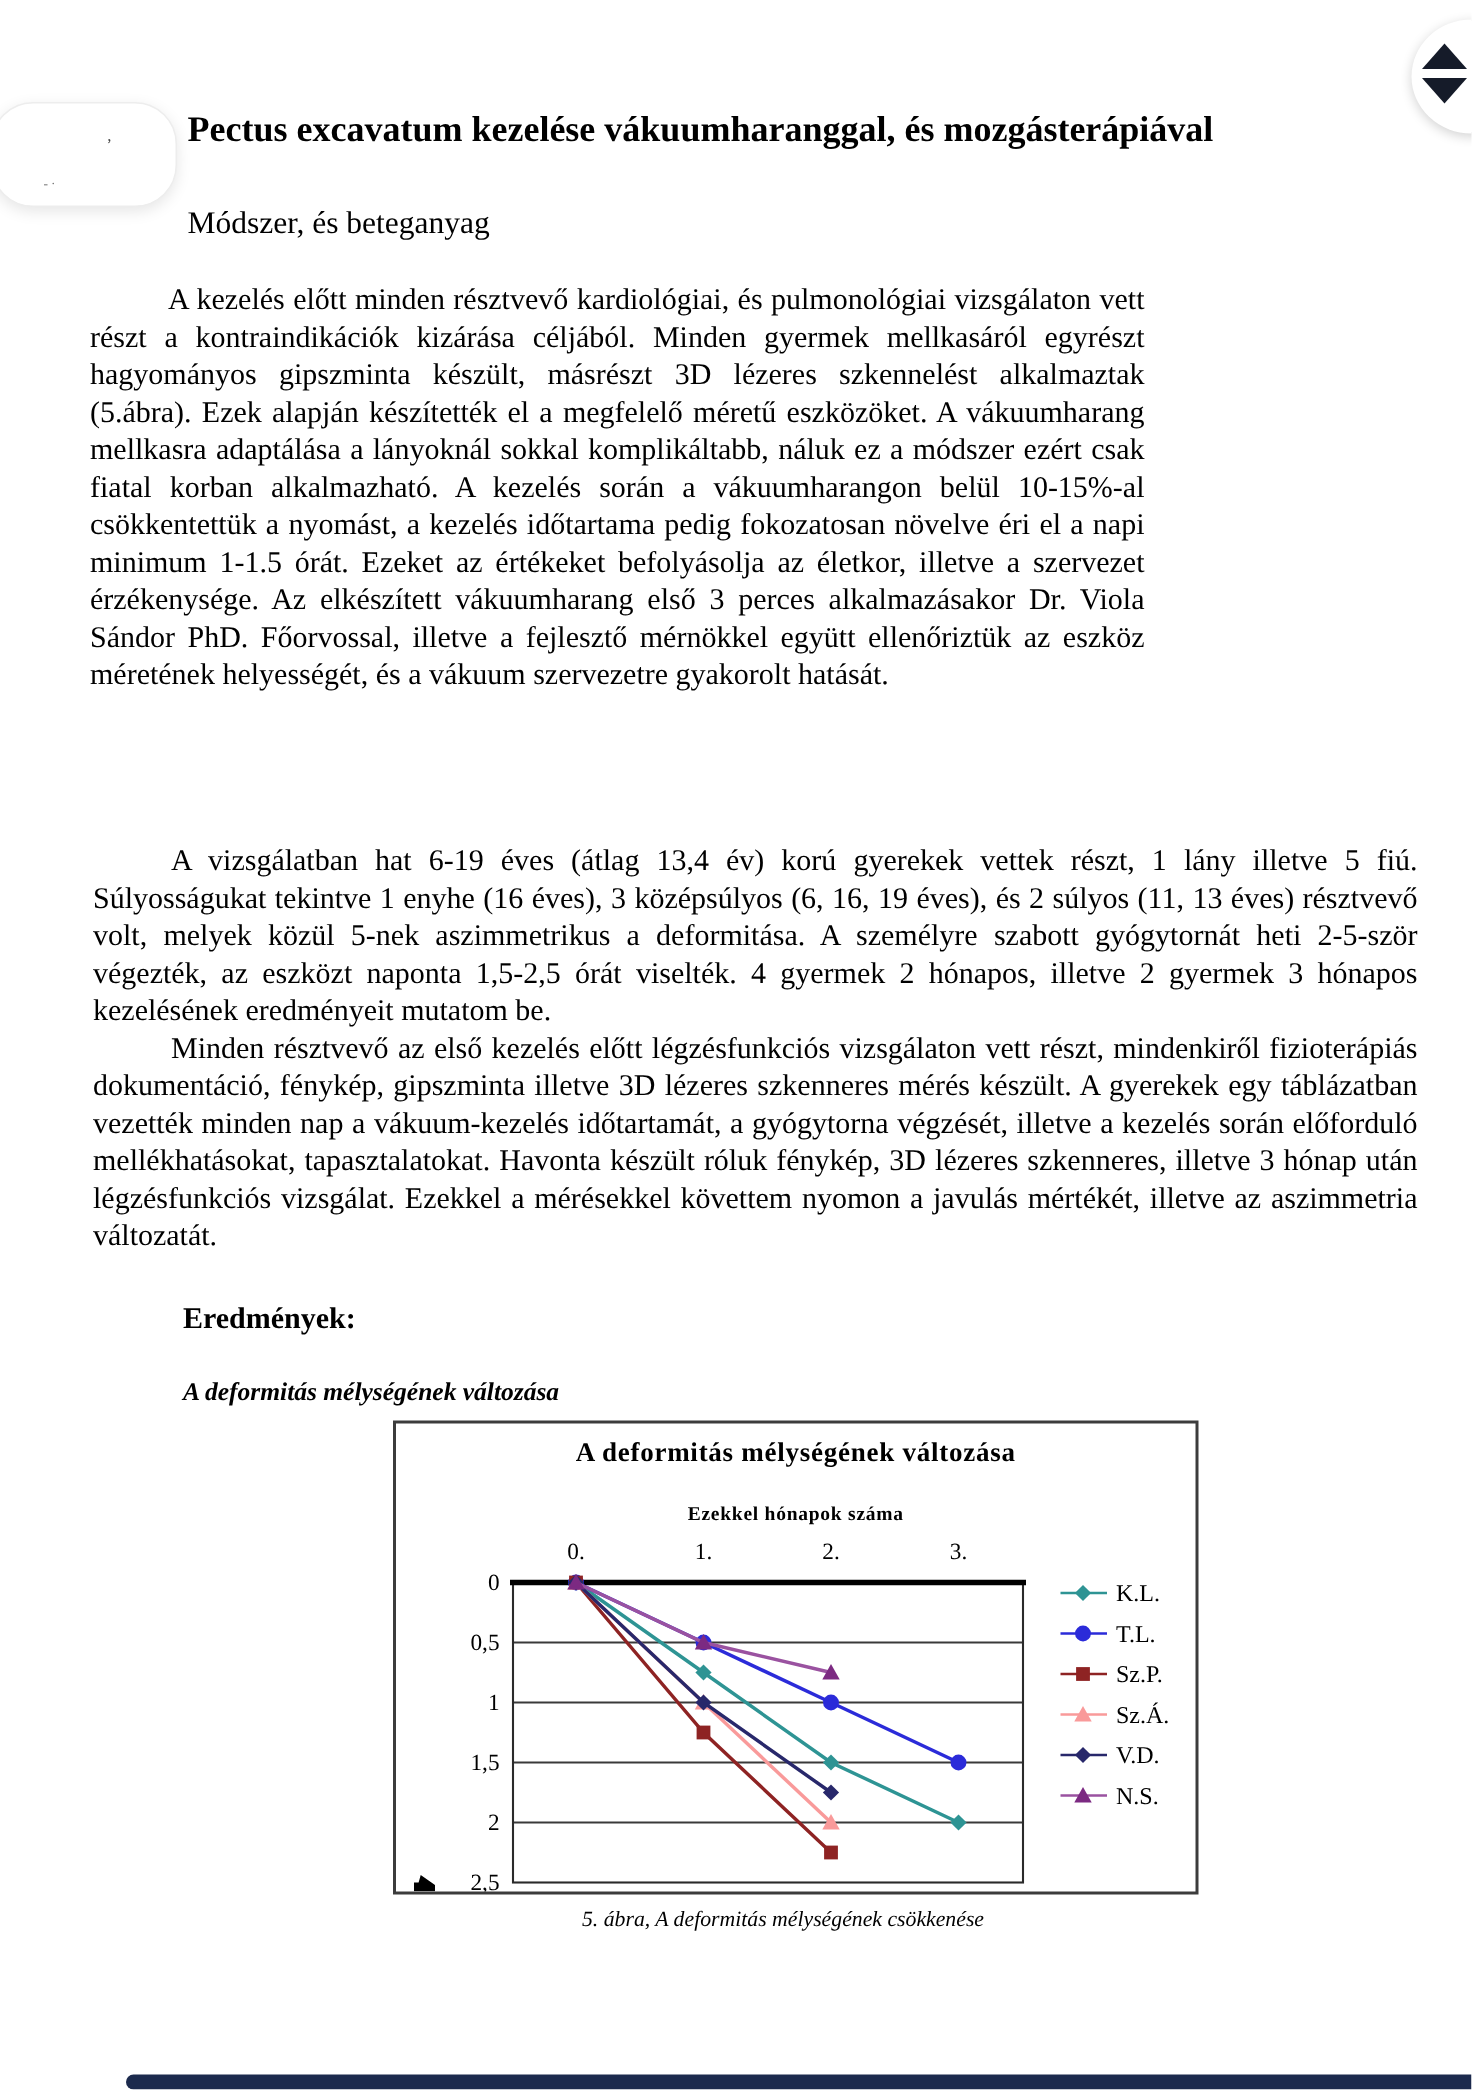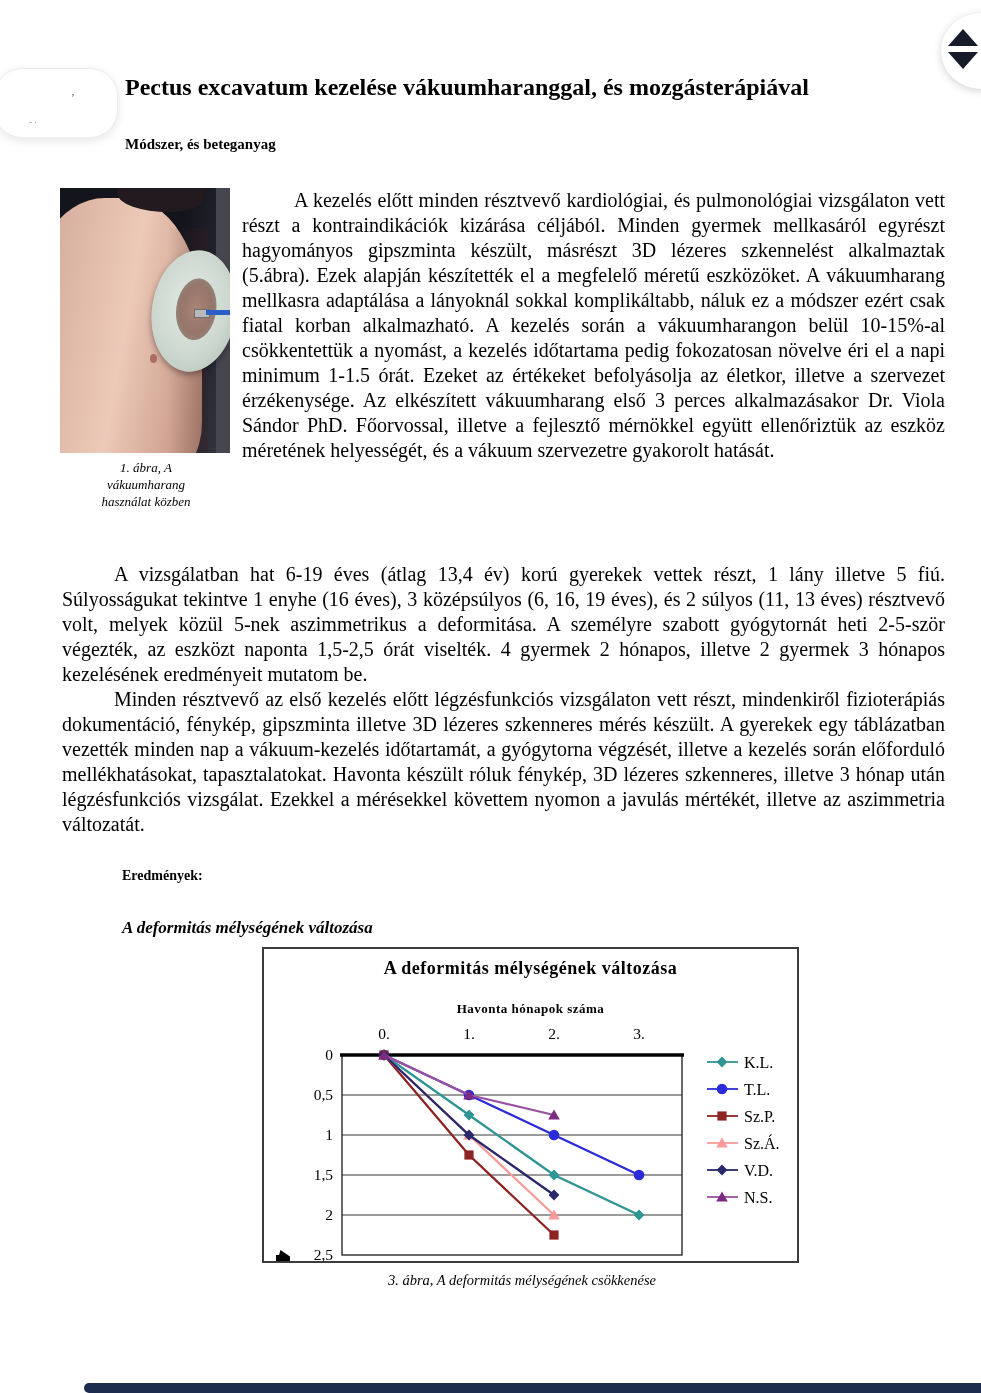--- a/index.html
+++ b/index.html
@@ -23,27 +23,27 @@
   }
   .tri{width:0;height:0;position:absolute;left:7px;}
   .tri-up{top:16px;border-left:15px solid transparent;border-right:15px solid transparent;border-bottom:17px solid #151b29;}
   .tri-down{top:39px;border-left:15px solid transparent;border-right:15px solid transparent;border-top:17px solid #151b29;}
   .hscroll{
     position:absolute;left:84px;top:1383px;width:897px;height:10px;
     background:#1c2a4d;border-radius:5px 0 0 5px;
   }
   
   .doc-title{position:absolute;left:125px;top:74px;font-size:24px;font-weight:bold;}
-  .sec-head{position:absolute;left:125px;top:136px;font-size:15px;font-weight:bold;}
+  .sec-head{position:absolute;left:125px;top:136px;font-size:21px;font-weight:normal;}
   .method-row{position:absolute;left:60px;top:188px;width:885px;display:flex;gap:10px;}
   .figcol{width:172px;flex:0 0 172px;}
   .para{font-size:20px;line-height:25px;text-align:justify;text-indent:52px;margin:0;}
   .p1{width:703px;}
   .body-paras{position:absolute;left:62px;top:562px;width:883px;}
-  .results-head{position:absolute;left:122px;top:868px;font-size:14px;font-weight:bold;}
+  .results-head{position:absolute;left:122px;top:868px;font-size:20px;font-weight:bold;}
   .results-sub{position:absolute;left:122px;top:918px;font-size:17px;font-weight:bold;font-style:italic;}
   
   .photo{width:170px;height:265px;position:relative;overflow:hidden;background:linear-gradient(100deg,#14141c 60%,#23232e 78%,#3a3a46 100%);}
   .photo .wallstrip{position:absolute;right:0;top:0;width:14px;height:100%;background:#46464f;}
   .photo .torso{position:absolute;left:-38px;top:10px;width:180px;height:280px;
     background:linear-gradient(100deg,#c9a193 0%,#e2bcab 35%,#ecc9b8 55%,#d3a795 80%,#b98a7a 100%);
     border-radius:46% 42% 20% 20%;}
   .photo .hair{position:absolute;left:58px;top:-6px;width:86px;height:30px;background:#221a1f;border-radius:0 0 45% 65%;}
   .photo .shadowside{position:absolute;left:108px;top:40px;width:40px;height:225px;background:linear-gradient(90deg,rgba(0,0,0,0) 0%,rgba(60,30,25,.28) 100%);}
   .photo .bell{position:absolute;left:92px;top:62px;width:84px;height:122px;border-radius:50%;
@@ -76,53 +76,34 @@
   <div class="tri tri-up"></div>
   <div class="tri tri-down"></div>
 </div>
 
 <div class="hscroll"></div>
 
 <div class="doc-title">Pectus excavatum kezelése vákuumharanggal, és mozgásterápiával</div>
 <div class="sec-head">Módszer, és beteganyag</div>
 
 <div class="method-row">
-  <div class="figcol">
-    <div class="photo">
-      <div class="wallstrip"></div>
-      <div class="torso"></div>
-      <div class="hair"></div>
-      <div class="shadowside"></div>
-      <div class="bell">
-        <div class="bellring"></div>
-      </div>
-      <div class="connector"></div>
-      <div class="tube"></div>
-      <div class="nipple"></div>
-    </div>
-    <div class="figcap">
-      <span>1. ábra, A</span><br>
-      <span>vákuumharang</span><br>
-      <span>használat közben</span>
-    </div>
-  </div>
   <p class="para p1">A kezelés előtt minden résztvevő kardiológiai, és pulmonológiai vizsgálaton vett részt a kontraindikációk kizárása céljából. Minden gyermek mellkasáról egyrészt hagyományos gipszminta készült, másrészt 3D lézeres szkennelést alkalmaztak (5.ábra). Ezek alapján készítették el a megfelelő méretű eszközöket. A vákuumharang mellkasra adaptálása a lányoknál sokkal komplikáltabb, náluk ez a módszer ezért csak fiatal korban alkalmazható. A kezelés során a vákuumharangon belül 10-15%-al csökkentettük a nyomást, a kezelés időtartama pedig fokozatosan növelve éri el a napi minimum 1-1.5 órát. Ezeket az értékeket befolyásolja az életkor, illetve a szervezet érzékenysége. Az elkészített vákuumharang első 3 perces alkalmazásakor Dr. Viola Sándor PhD. Főorvossal, illetve a fejlesztő mérnökkel együtt ellenőriztük az eszköz méretének helyességét, és a vákuum szervezetre gyakorolt hatását.</p>
 </div>
 
 <div class="body-paras">
   <p class="para">A vizsgálatban hat 6-19 éves (átlag 13,4 év) korú gyerekek vettek részt, 1 lány illetve 5 fiú. Súlyosságukat tekintve 1 enyhe (16 éves), 3 középsúlyos (6, 16, 19 éves), és 2 súlyos (11, 13 éves) résztvevő volt, melyek közül 5-nek aszimmetrikus a deformitása. A személyre szabott gyógytornát heti 2-5-ször végezték, az eszközt naponta 1,5-2,5 órát viselték. 4 gyermek 2 hónapos, illetve 2 gyermek 3 hónapos kezelésének eredményeit mutatom be.</p>
   <p class="para">Minden résztvevő az első kezelés előtt légzésfunkciós vizsgálaton vett részt, mindenkiről fizioterápiás dokumentáció, fénykép, gipszminta illetve 3D lézeres szkenneres mérés készült. A gyerekek egy táblázatban vezették minden nap a vákuum-kezelés időtartamát, a gyógytorna végzését, illetve a kezelés során előforduló mellékhatásokat, tapasztalatokat. Havonta készült róluk fénykép, 3D lézeres szkenneres, illetve 3 hónap után légzésfunkciós vizsgálat. Ezekkel a mérésekkel követtem nyomon a javulás mértékét, illetve az aszimmetria változatát.</p>
 </div>
 
 <div class="results-head">Eredmények:</div>
 <div class="results-sub">A deformitás mélységének változása</div>
 
 <div class="chart-box">
   <div class="chart-title">A deformitás mélységének változása</div>
-  <div class="chart-xlabel">Havonta hónapok száma</div>
+  <div class="chart-xlabel">Ezekkel hónapok száma</div>
   <svg id="chart-svg" class="chart-svg" width="533" height="312">
       <text x="69" y="111" text-anchor="end" font-size="15.5" font-family="&quot;Liberation Serif&quot;,&quot;DejaVu Serif&quot;,serif">0</text>
       <line x1="78" y1="146" x2="418" y2="146" stroke="#3a3a3a" stroke-width="1.2"></line>
       <text x="69" y="151" text-anchor="end" font-size="15.5" font-family="&quot;Liberation Serif&quot;,&quot;DejaVu Serif&quot;,serif">0,5</text>
       <line x1="78" y1="186" x2="418" y2="186" stroke="#3a3a3a" stroke-width="1.2"></line>
       <text x="69" y="191" text-anchor="end" font-size="15.5" font-family="&quot;Liberation Serif&quot;,&quot;DejaVu Serif&quot;,serif">1</text>
       <line x1="78" y1="226" x2="418" y2="226" stroke="#3a3a3a" stroke-width="1.2"></line>
       <text x="69" y="231" text-anchor="end" font-size="15.5" font-family="&quot;Liberation Serif&quot;,&quot;DejaVu Serif&quot;,serif">1,5</text>
       <line x1="78" y1="266" x2="418" y2="266" stroke="#3a3a3a" stroke-width="1.2"></line>
       <text x="69" y="271" text-anchor="end" font-size="15.5" font-family="&quot;Liberation Serif&quot;,&quot;DejaVu Serif&quot;,serif">2</text>
@@ -173,13 +154,13 @@
       <text x="480" y="199.5" font-size="16" font-family="&quot;Liberation Serif&quot;,&quot;DejaVu Serif&quot;,serif">Sz.Á.</text>
       <line x1="443" y1="221" x2="474" y2="221" stroke="#28286B" stroke-width="1.8"></line>
       <polygon points="458,215.6 463.4,221 458,226.4 452.6,221" fill="#28286B"></polygon>
       <text x="480" y="226.5" font-size="16" font-family="&quot;Liberation Serif&quot;,&quot;DejaVu Serif&quot;,serif">V.D.</text>
       <line x1="443" y1="248" x2="474" y2="248" stroke="#9A52A0" stroke-width="1.8"></line>
       <polygon points="458,242.4 463.8,252.6 452.2,252.6" fill="#7C2A82"></polygon>
       <text x="480" y="253.5" font-size="16" font-family="&quot;Liberation Serif&quot;,&quot;DejaVu Serif&quot;,serif">N.S.</text>
     </svg>
 </div>
 <div class="anchor-glyph"></div>
-<div class="fig2cap">3. ábra, A deformitás mélységének csökkenése</div>
+<div class="fig2cap">5. ábra, A deformitás mélységének csökkenése</div>
 
 </body></html>

